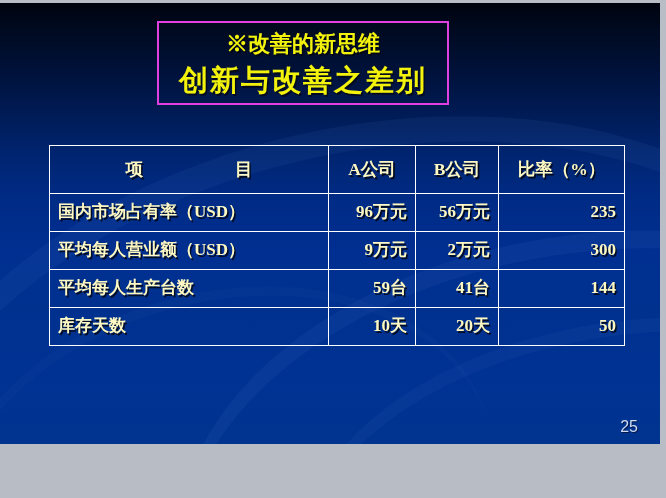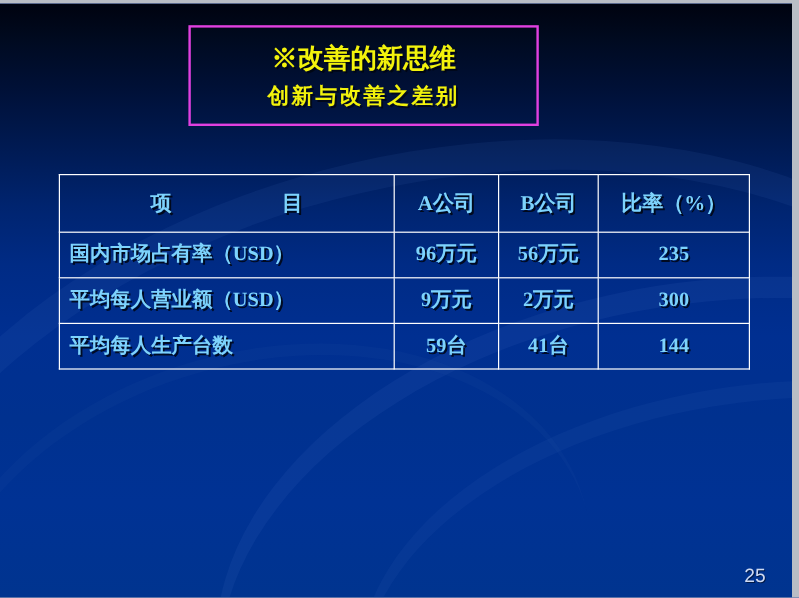--- a/index.html
+++ b/index.html
@@ -3,21 +3,21 @@
 <meta charset="utf-8">
 <style>
   html, body {
     margin: 0;
     padding: 0;
     background: #b8bcc4;
   }
   #slide {
     position: relative;
     width: 666px;
-    height: 498px;
+    height: 444px;
     overflow: hidden;
     font-family: "Liberation Serif", "DejaVu Serif", serif;
     box-sizing: border-box;
     border-top: 3px solid #b9bdc5;
     border-right: 6px solid #b9bdc5;
     border-left: 0;
     border-bottom: 0;
     background: #002d8a;
   }
   
@@ -100,36 +100,36 @@
     white-space: nowrap;
     text-shadow: 1.5px 1.5px 0 rgba(0,0,0,0.55);
     font-weight: bold;
     line-height: 1;
   }
   #title-line-1 {
     font-size: 22px;
     margin-bottom: 11px;
   }
   #title-line-2 {
-    font-size: 18px;
+    font-size: 29px;
     letter-spacing: 2px;
   }
 
   
   #data-table {
     position: absolute;
     left: 49px;
     top: 142px;
     width: 575px;
     border-collapse: collapse;
     table-layout: fixed;
   }
   #data-table td, #data-table th {
     border: 1.6px solid #ffffff;
-    color: #7dd3fc;
+    color: #fef9c3;
     text-shadow: 1.6px 1.6px 0.5px rgba(0,0,0,0.75);
     font-weight: bold;
     font-size: 17px;
     padding: 5px 8px 6px 8px;
     vertical-align: middle;
     background: transparent;
     line-height: 1.28;
   }
   #data-table th {
     font-size: 17.5px;
@@ -140,21 +140,21 @@
     letter-spacing: 0px;
   }
   #data-table th.col-item .sp {
     display: inline-block;
     width: 92px;
   }
   #data-table td.cell-item {
     text-align: left;
   }
   #data-table td.cell-val {
-    text-align: center;
+    text-align: right;
   }
   #data-table tbody tr {
     height: 38px;
   }
   #data-table tbody tr.tall {
     height: 56px;
   }
   
   col.c1 { width: 279px; }
   col.c2 { width: 87px; }
@@ -215,18 +215,24 @@
           <td class="cell-val">9万元</td>
           <td class="cell-val">2万元</td>
           <td class="cell-val">300</td>
         </tr>
         <tr>
           <td class="cell-item">平均每人生产台数</td>
           <td class="cell-val">59台</td>
           <td class="cell-val">41台</td>
           <td class="cell-val">144</td>
         </tr>
+        <tr>
+          <td class="cell-item">库存天数</td>
+          <td class="cell-val">10天</td>
+          <td class="cell-val">20天</td>
+          <td class="cell-val">50</td>
+        </tr>
       </tbody>
   </table>
 
   <div id="page-number">25</div>
 
 </div>
 
 </body></html>

